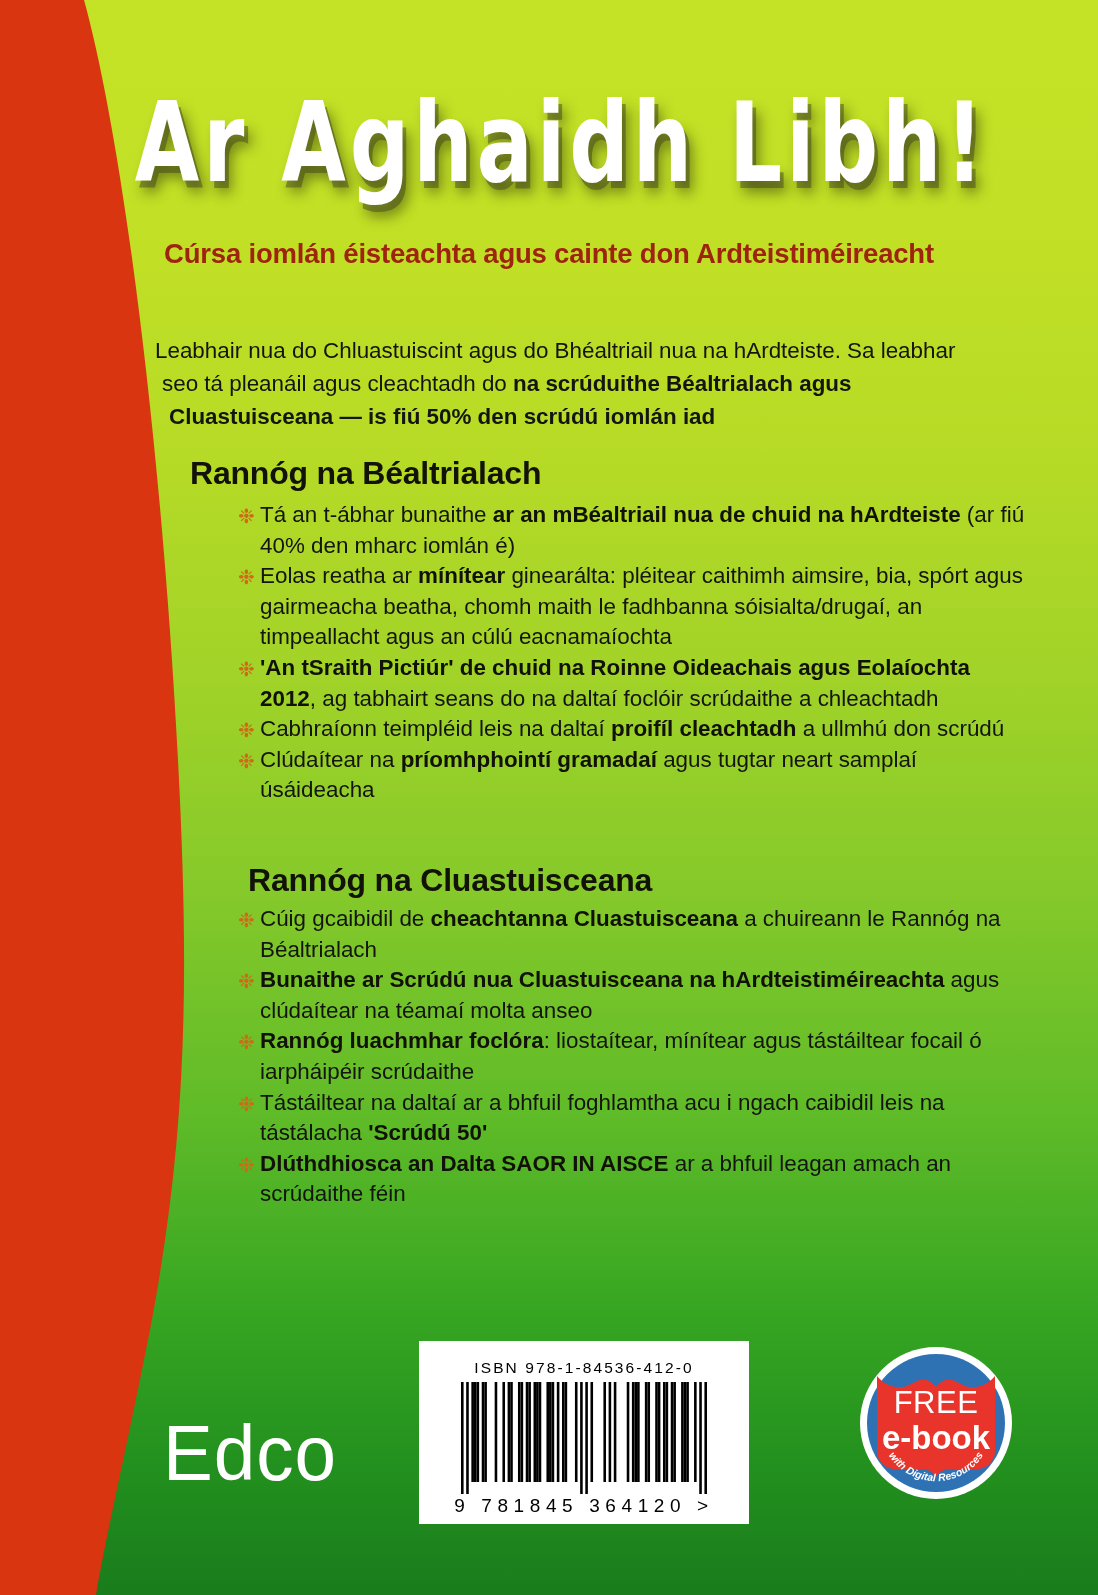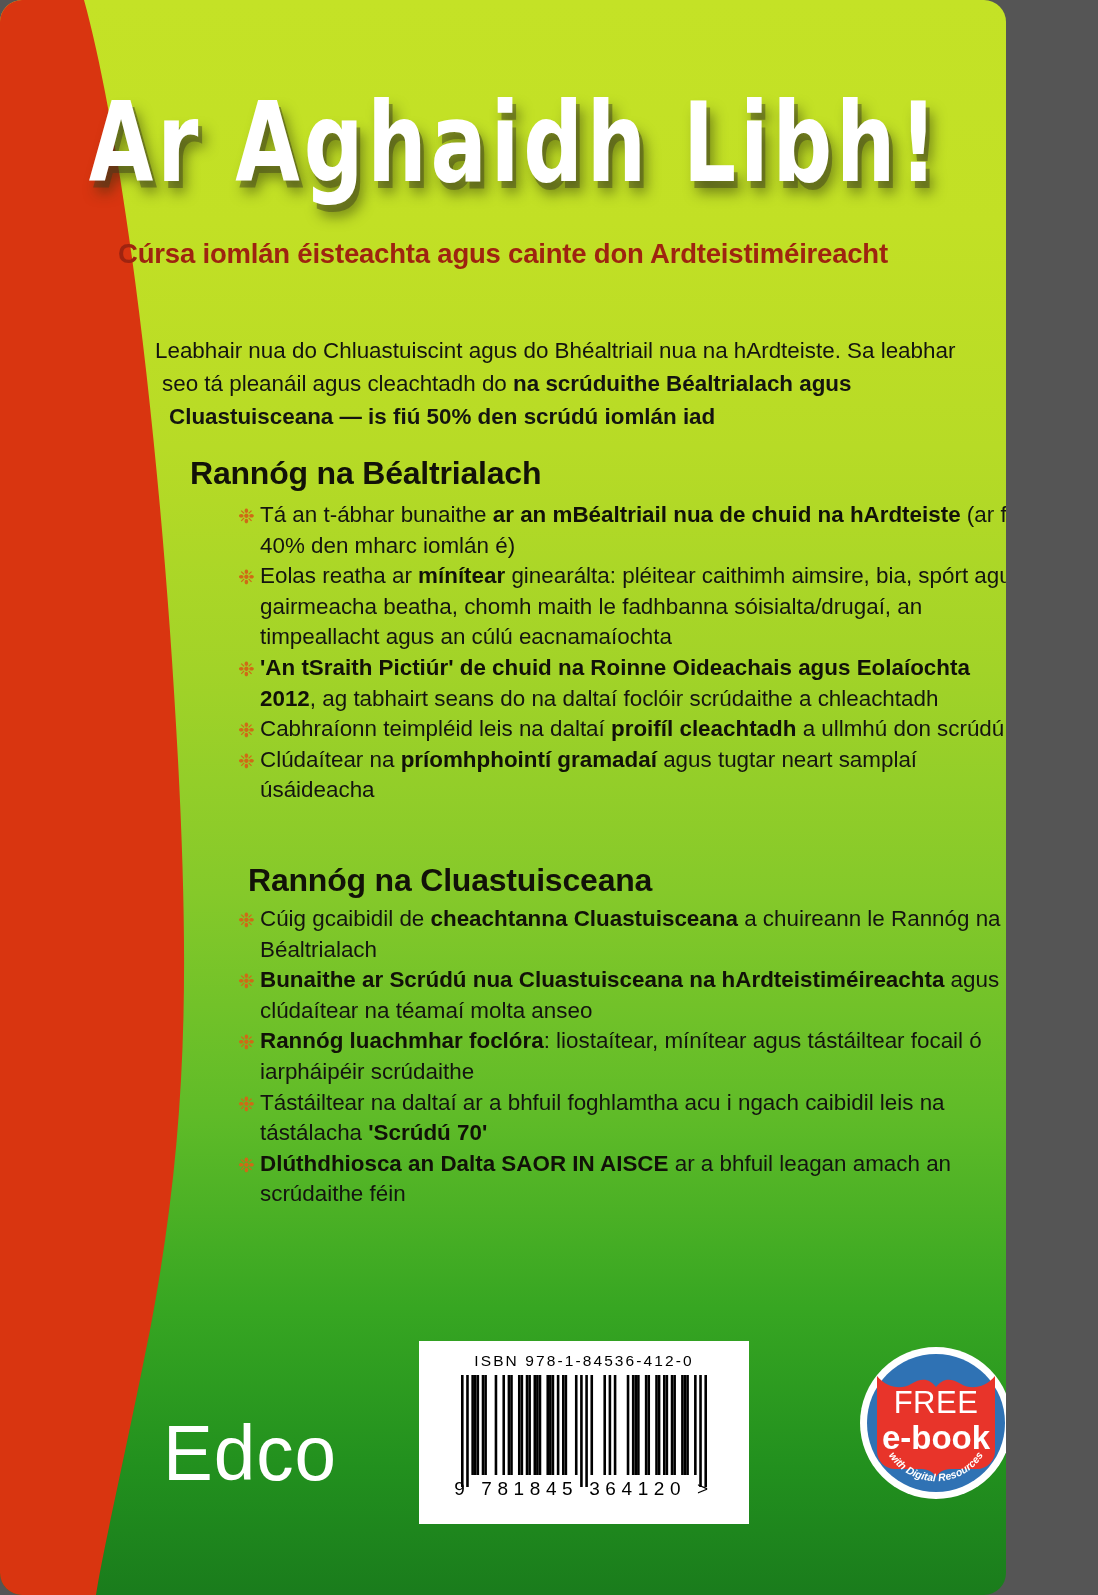--- a/index.html
+++ b/index.html
@@ -2,35 +2,34 @@
 <html><head>
 <meta charset="utf-8">
 <style>
   html, body {
     margin: 0;
     padding: 0;
     background: #555;
   }
   #cover {
     position: relative;
-    width: 1006px;
+    width: 1098px;
     height: 1595px;
     overflow: hidden;
     font-family: "Liberation Sans", sans-serif;
     background: linear-gradient(to bottom,
         #c4e226 0%,
         #c2e025 14%,
         #b7db26 28%,
         #a2d328 42%,
         #85c92a 56%,
         #5fbb28 70%,
         #37a622 82%,
         #22901e 92%,
         #1a7c1c 100%);
-    border-radius: 22px;
   }
 
   
   .red-shape {
     position: absolute;
     left: 0;
     top: 0;
     width: 260px;
     height: 1595px;
     pointer-events: none;
@@ -123,37 +122,37 @@
 
   
   .isbn-panel {
     position: absolute;
     left: 419px;
     top: 1341px;
     width: 330px;
     height: 183px;
     background: #ffffff;
     box-sizing: border-box;
-    padding-top: 11px;
+    padding-top: 18px;
   }
   .isbn-text {
     text-align: center;
     font-family: "Liberation Sans", sans-serif;
     font-size: 15.5px;
     letter-spacing: 2.1px;
     color: #000;
     margin-bottom: 5px;
   }
   .barcode {
     display: block;
     margin: 0 auto;
   }
   .barcode-digits {
     position: absolute;
-    bottom: 24px;
+    bottom: 7px;
     left: 0; right: 0;
     text-align: center;
     font-size: 19px;
     letter-spacing: 5.6px;
     color: #000;
     font-family: "Liberation Sans", sans-serif;
   }
 
   
   .badge {
@@ -207,21 +206,21 @@
       <div class="bullet"><span class="mark">❉</span><b>'An tSraith Pictiúr' de chuid na Roinne Oideachais agus Eolaíochta 2012</b><span>, ag tabhairt seans do na daltaí foclóir scrúdaithe a chleachtadh</span></div>
       <div class="bullet"><span class="mark">❉</span><span>Cabhraíonn teimpléid leis na daltaí </span><b>proifíl cleachtadh</b><span> a ullmhú don scrúdú</span></div>
       <div class="bullet"><span class="mark">❉</span><span>Clúdaítear na </span><b>príomhphointí gramadaí</b><span> agus tugtar neart samplaí úsáideacha</span></div>
     </div>
 
   <div class="section-head" id="head-2">Rannóg na Cluastuisceana</div>
   <div class="bullets" id="bullets-2">
       <div class="bullet"><span class="mark">❉</span><span>Cúig gcaibidil de </span><b>cheachtanna Cluastuisceana</b><span> a chuireann le Rannóg na Béaltrialach</span></div>
       <div class="bullet"><span class="mark">❉</span><b>Bunaithe ar Scrúdú nua Cluastuisceana na hArdteistiméireachta</b><span> agus clúdaítear na téamaí molta anseo</span></div>
       <div class="bullet"><span class="mark">❉</span><b>Rannóg luachmhar foclóra</b><span>: liostaítear, mínítear agus tástáiltear focail ó iarpháipéir scrúdaithe</span></div>
-      <div class="bullet"><span class="mark">❉</span><span>Tástáiltear na daltaí ar a bhfuil foghlamtha acu i ngach caibidil leis na tástálacha </span><b>'Scrúdú 70'</b></div>
+      <div class="bullet"><span class="mark">❉</span><span>Tástáiltear na daltaí ar a bhfuil foghlamtha acu i ngach caibidil leis na tástálacha </span><b>'Scrúdú 50'</b></div>
       <div class="bullet"><span class="mark">❉</span><b>Dlúthdhiosca an Dalta SAOR IN AISCE</b><span> ar a bhfuil leagan amach an scrúdaithe féin</span></div>
     </div>
 
   <div class="isbn-panel">
     <div class="isbn-text">ISBN 978-1-84536-412-0</div>
     <svg class="barcode" width="246" height="112" viewBox="0 0 246 112" id="barcode-svg">
         <rect x="0.00" y="0" width="2.59" height="112" fill="#000"></rect>
         <rect x="5.18" y="0" width="2.59" height="112" fill="#000"></rect>
         <rect x="10.36" y="0" width="2.59" height="100" fill="#000"></rect>
         <rect x="12.95" y="0" width="2.59" height="100" fill="#000"></rect>

